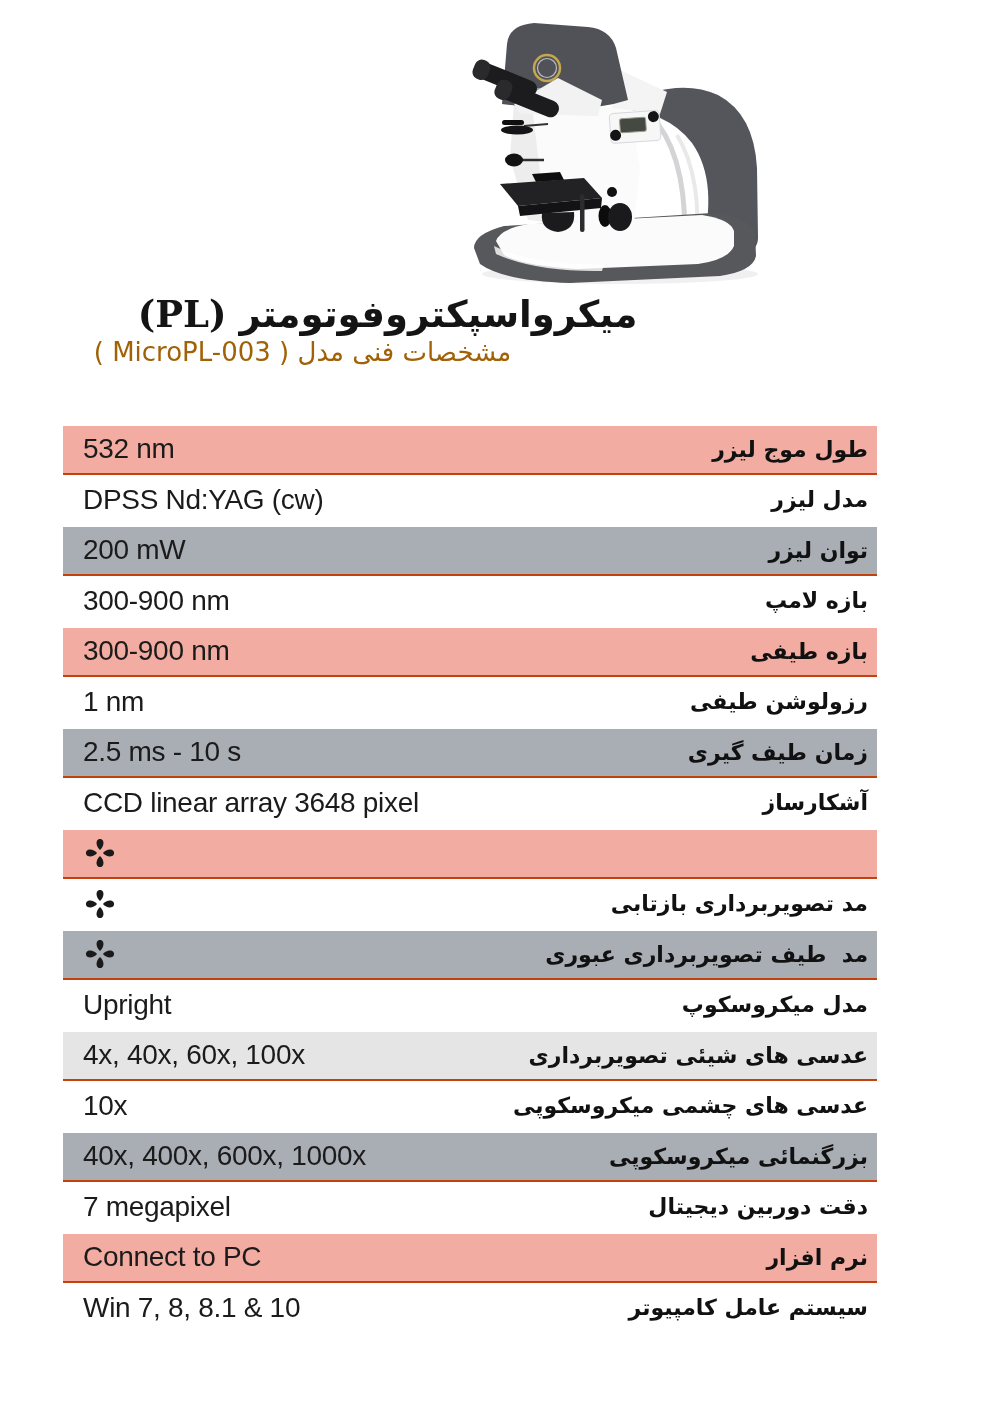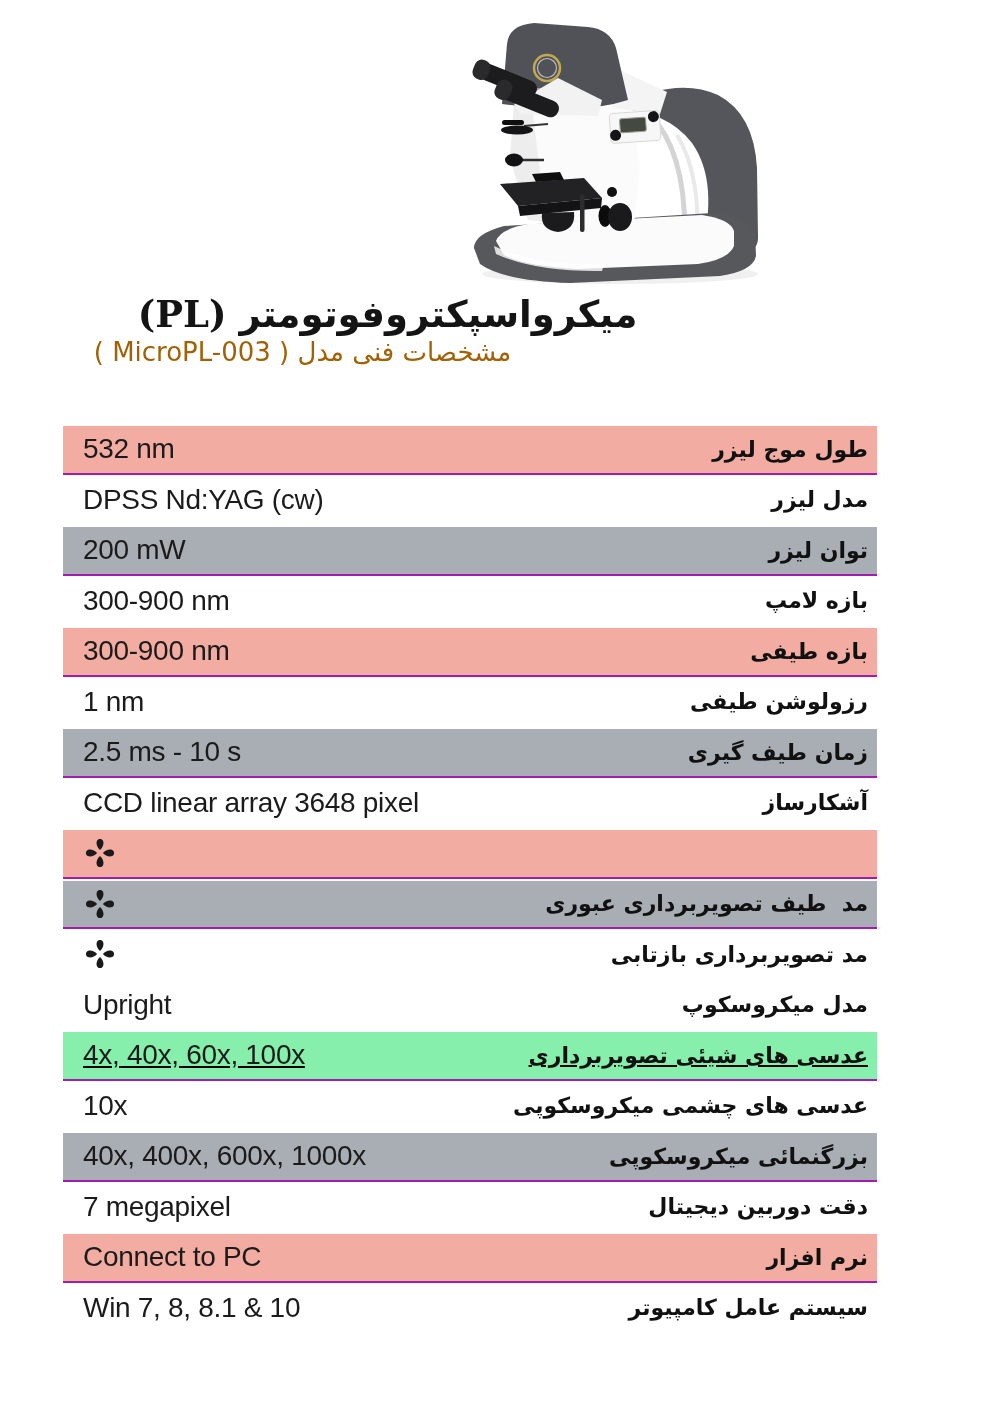--- a/index.html
+++ b/index.html
@@ -23,21 +23,21 @@
     direction:rtl;font-family:"DejaVu Sans",sans-serif;
     font-size:26px;font-weight:400;color:#a16207;line-height:1.3;
   }
 
   
   .spec-table{position:absolute;left:63px;top:424px;width:814px;}
   .row{
     box-sizing:border-box;height:50.5px;display:flex;align-items:center;
     justify-content:space-between;background:transparent;
   }
-  .row.colored{border-top:2px solid #ffffff;border-bottom:2px solid #a21caf;}
+  .row.colored{border-top:2px solid #ffffff;border-bottom:2px solid #c2410c;}
   .value{
     direction:ltr;padding-left:20px;font-family:"Liberation Sans",sans-serif;
     font-size:28px;color:#1b1b1b;white-space:nowrap;letter-spacing:-0.3px;
   }
   .value.icon-cell{display:flex;align-items:center;padding-left:22px;}
   .label{
     direction:rtl;padding-right:9px;font-family:"DejaVu Sans",sans-serif;
     font-size:22px;font-weight:700;color:#111111;white-space:nowrap;text-align:center;
   }
 </style>
@@ -145,47 +145,47 @@
       <div class="row colored" style="background: rgb(242, 172, 161);">
     <div class="value icon-cell">
           <svg viewBox="-18 -18 36 36" width="30" height="30" aria-hidden="true">
             <path d="M 0 -3.5 C -3.2 -6.5 -5.2 -11 -3.6 -14.6 C -2.2 -17.6 2.2 -17.6 3.6 -14.6 C 5.2 -11 3.2 -6.5 0 -3.5 Z" transform="rotate(0)" fill="#1a1a1a"></path>
             <path d="M 0 -3.5 C -3.2 -6.5 -5.2 -11 -3.6 -14.6 C -2.2 -17.6 2.2 -17.6 3.6 -14.6 C 5.2 -11 3.2 -6.5 0 -3.5 Z" transform="rotate(90)" fill="#1a1a1a"></path>
             <path d="M 0 -3.5 C -3.2 -6.5 -5.2 -11 -3.6 -14.6 C -2.2 -17.6 2.2 -17.6 3.6 -14.6 C 5.2 -11 3.2 -6.5 0 -3.5 Z" transform="rotate(180)" fill="#1a1a1a"></path>
             <path d="M 0 -3.5 C -3.2 -6.5 -5.2 -11 -3.6 -14.6 C -2.2 -17.6 2.2 -17.6 3.6 -14.6 C 5.2 -11 3.2 -6.5 0 -3.5 Z" transform="rotate(270)" fill="#1a1a1a"></path>
           </svg>
         </div>
   </div>
+      <div class="row">
+    <div class="value icon-cell">
+          <svg viewBox="-18 -18 36 36" width="30" height="30" aria-hidden="true">
+            <path d="M 0 -3.5 C -3.2 -6.5 -5.2 -11 -3.6 -14.6 C -2.2 -17.6 2.2 -17.6 3.6 -14.6 C 5.2 -11 3.2 -6.5 0 -3.5 Z" transform="rotate(0)" fill="#1a1a1a"></path>
+            <path d="M 0 -3.5 C -3.2 -6.5 -5.2 -11 -3.6 -14.6 C -2.2 -17.6 2.2 -17.6 3.6 -14.6 C 5.2 -11 3.2 -6.5 0 -3.5 Z" transform="rotate(90)" fill="#1a1a1a"></path>
+            <path d="M 0 -3.5 C -3.2 -6.5 -5.2 -11 -3.6 -14.6 C -2.2 -17.6 2.2 -17.6 3.6 -14.6 C 5.2 -11 3.2 -6.5 0 -3.5 Z" transform="rotate(180)" fill="#1a1a1a"></path>
+            <path d="M 0 -3.5 C -3.2 -6.5 -5.2 -11 -3.6 -14.6 C -2.2 -17.6 2.2 -17.6 3.6 -14.6 C 5.2 -11 3.2 -6.5 0 -3.5 Z" transform="rotate(270)" fill="#1a1a1a"></path>
+          </svg>
+        </div>
+    <div class="label" dir="rtl" lang="fa">مد تصویربرداری بازتابی</div>
+  </div>
       <div class="row colored" style="background: rgb(169, 173, 180);">
     <div class="value icon-cell">
           <svg viewBox="-18 -18 36 36" width="30" height="30" aria-hidden="true">
             <path d="M 0 -3.5 C -3.2 -6.5 -5.2 -11 -3.6 -14.6 C -2.2 -17.6 2.2 -17.6 3.6 -14.6 C 5.2 -11 3.2 -6.5 0 -3.5 Z" transform="rotate(0)" fill="#1a1a1a"></path>
             <path d="M 0 -3.5 C -3.2 -6.5 -5.2 -11 -3.6 -14.6 C -2.2 -17.6 2.2 -17.6 3.6 -14.6 C 5.2 -11 3.2 -6.5 0 -3.5 Z" transform="rotate(90)" fill="#1a1a1a"></path>
             <path d="M 0 -3.5 C -3.2 -6.5 -5.2 -11 -3.6 -14.6 C -2.2 -17.6 2.2 -17.6 3.6 -14.6 C 5.2 -11 3.2 -6.5 0 -3.5 Z" transform="rotate(180)" fill="#1a1a1a"></path>
             <path d="M 0 -3.5 C -3.2 -6.5 -5.2 -11 -3.6 -14.6 C -2.2 -17.6 2.2 -17.6 3.6 -14.6 C 5.2 -11 3.2 -6.5 0 -3.5 Z" transform="rotate(270)" fill="#1a1a1a"></path>
           </svg>
         </div>
     <div class="label" dir="rtl" lang="fa">مد&nbsp; طیف تصویربرداری عبوری</div>
   </div>
       <div class="row">
-    <div class="value icon-cell">
-          <svg viewBox="-18 -18 36 36" width="30" height="30" aria-hidden="true">
-            <path d="M 0 -3.5 C -3.2 -6.5 -5.2 -11 -3.6 -14.6 C -2.2 -17.6 2.2 -17.6 3.6 -14.6 C 5.2 -11 3.2 -6.5 0 -3.5 Z" transform="rotate(0)" fill="#1a1a1a"></path>
-            <path d="M 0 -3.5 C -3.2 -6.5 -5.2 -11 -3.6 -14.6 C -2.2 -17.6 2.2 -17.6 3.6 -14.6 C 5.2 -11 3.2 -6.5 0 -3.5 Z" transform="rotate(90)" fill="#1a1a1a"></path>
-            <path d="M 0 -3.5 C -3.2 -6.5 -5.2 -11 -3.6 -14.6 C -2.2 -17.6 2.2 -17.6 3.6 -14.6 C 5.2 -11 3.2 -6.5 0 -3.5 Z" transform="rotate(180)" fill="#1a1a1a"></path>
-            <path d="M 0 -3.5 C -3.2 -6.5 -5.2 -11 -3.6 -14.6 C -2.2 -17.6 2.2 -17.6 3.6 -14.6 C 5.2 -11 3.2 -6.5 0 -3.5 Z" transform="rotate(270)" fill="#1a1a1a"></path>
-          </svg>
-        </div>
-    <div class="label" dir="rtl" lang="fa">مد تصویربرداری بازتابی</div>
-  </div>
-      <div class="row">
     <div class="value">Upright</div>
     <div class="label" dir="rtl" lang="fa">مدل میکروسکوپ</div>
   </div>
-      <div class="row colored" style="background: #86efac; text-decoration: underline;">
+      <div class="row colored" style="background: #e5e5e5;">
     <div class="value">4x, 40x, 60x, 100x</div>
     <div class="label" dir="rtl" lang="fa">عدسی های شیئی تصویربرداری</div>
   </div>
       <div class="row">
     <div class="value">10x</div>
     <div class="label" dir="rtl" lang="fa">عدسی های چشمی میکروسکوپی</div>
   </div>
       <div class="row colored" style="background: rgb(169, 173, 180);">
     <div class="value">40x, 400x, 600x, 1000x</div>
     <div class="label" dir="rtl" lang="fa">بزرگنمائی میکروسکوپی</div>

